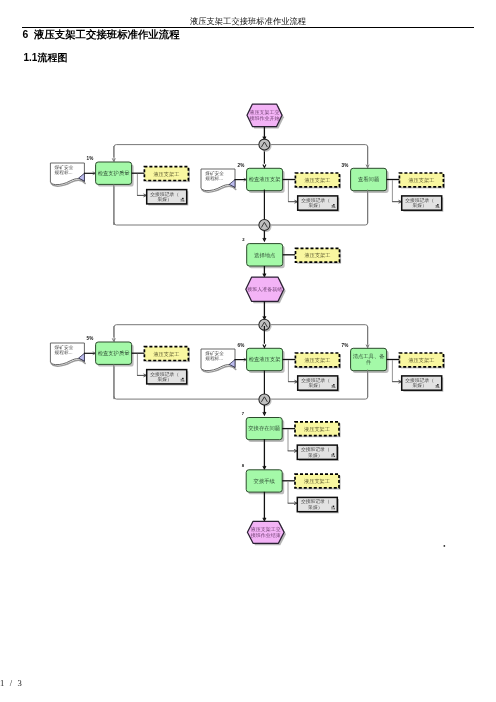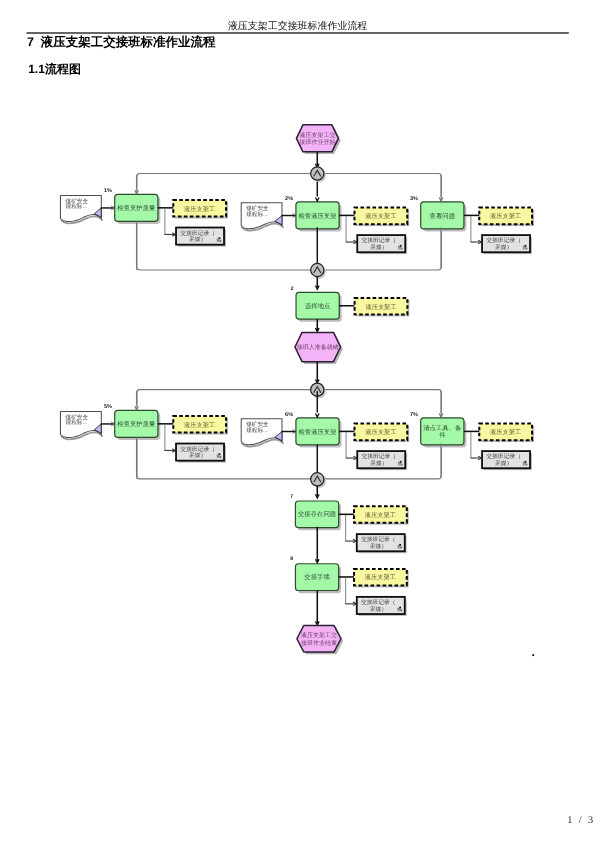--- a/index.html
+++ b/index.html
@@ -2,30 +2,30 @@
 <html><head>
 <meta charset="utf-8">
 <style>
   html,body{margin:0;padding:0;background:#ffffff;}
   body{width:496px;height:702px;font-family:"Liberation Sans",sans-serif;position:relative;overflow:hidden;}
   .page{position:absolute;left:0;top:0;width:427px;height:702px;background:#fff;}
   .hdr{position:absolute;left:0;width:496px;top:15.6px;text-align:center;font-size:8.3px;color:#111;font-family:"Liberation Serif",serif;}
   .hdrline{position:absolute;left:22px;top:27px;width:452px;height:0.9px;background:#000;}
   .h1{position:absolute;left:22.5px;top:28.2px;font-size:10.4px;font-weight:bold;color:#000;white-space:pre;font-family:"Liberation Sans",sans-serif;}
   .h2{position:absolute;left:23.5px;top:50.6px;font-size:10px;font-weight:bold;color:#000;white-space:pre;font-family:"Liberation Sans",sans-serif;}
-  .foot{position:absolute;left:0;width:496px;top:678px;text-align:right;font-size:8.6px;color:#222;letter-spacing:1.6px;font-family:"Liberation Serif",serif;}
+  .foot{position:absolute;left:0;width:496px;top:678px;text-align:left;font-size:8.6px;color:#222;letter-spacing:1.6px;font-family:"Liberation Serif",serif;}
   #fc{position:absolute;left:0;top:0;}
 </style>
 </head>
 <body>
 
 <div class="page">
   <div class="hdr">液压支架工交接班标准作业流程</div>
   <div class="hdrline"></div>
-  <div class="h1">7  液压支架工交接班标准作业流程</div>
+  <div class="h1">6  液压支架工交接班标准作业流程</div>
   <div class="h2">1.1流程图</div>
   <div class="foot">1 / 3</div>
   <svg id="fc" width="496" height="702">
       <g>
         <polygon points="254.32500000000002,105.9 278.47499999999997,105.9 283.9,117.15 278.47499999999997,128.4 254.32500000000002,128.4 248.9,117.15" fill="#b4b4b4" stroke="none"></polygon>
         <polygon points="252.425,104 276.575,104 282,115.25 276.575,126.5 252.425,126.5 247,115.25" fill="#f3b3f6" stroke="#2b2134" stroke-width="1.25" stroke-linejoin="round"></polygon>
         <text x="264.5" y="114.10000000000001" font-size="5" fill="#6e4070" text-anchor="middle" font-family="&quot;Liberation Sans&quot;,sans-serif">液压支架工交</text>
         <text x="264.5" y="120.2" font-size="5" fill="#6e4070" text-anchor="middle" font-family="&quot;Liberation Sans&quot;,sans-serif">接班作业开始</text>
       </g>
       <polyline points="264.4,126.8 264.4,138.2" fill="none" stroke="#111" stroke-width="1.3" stroke-linecap="butt"></polyline>

